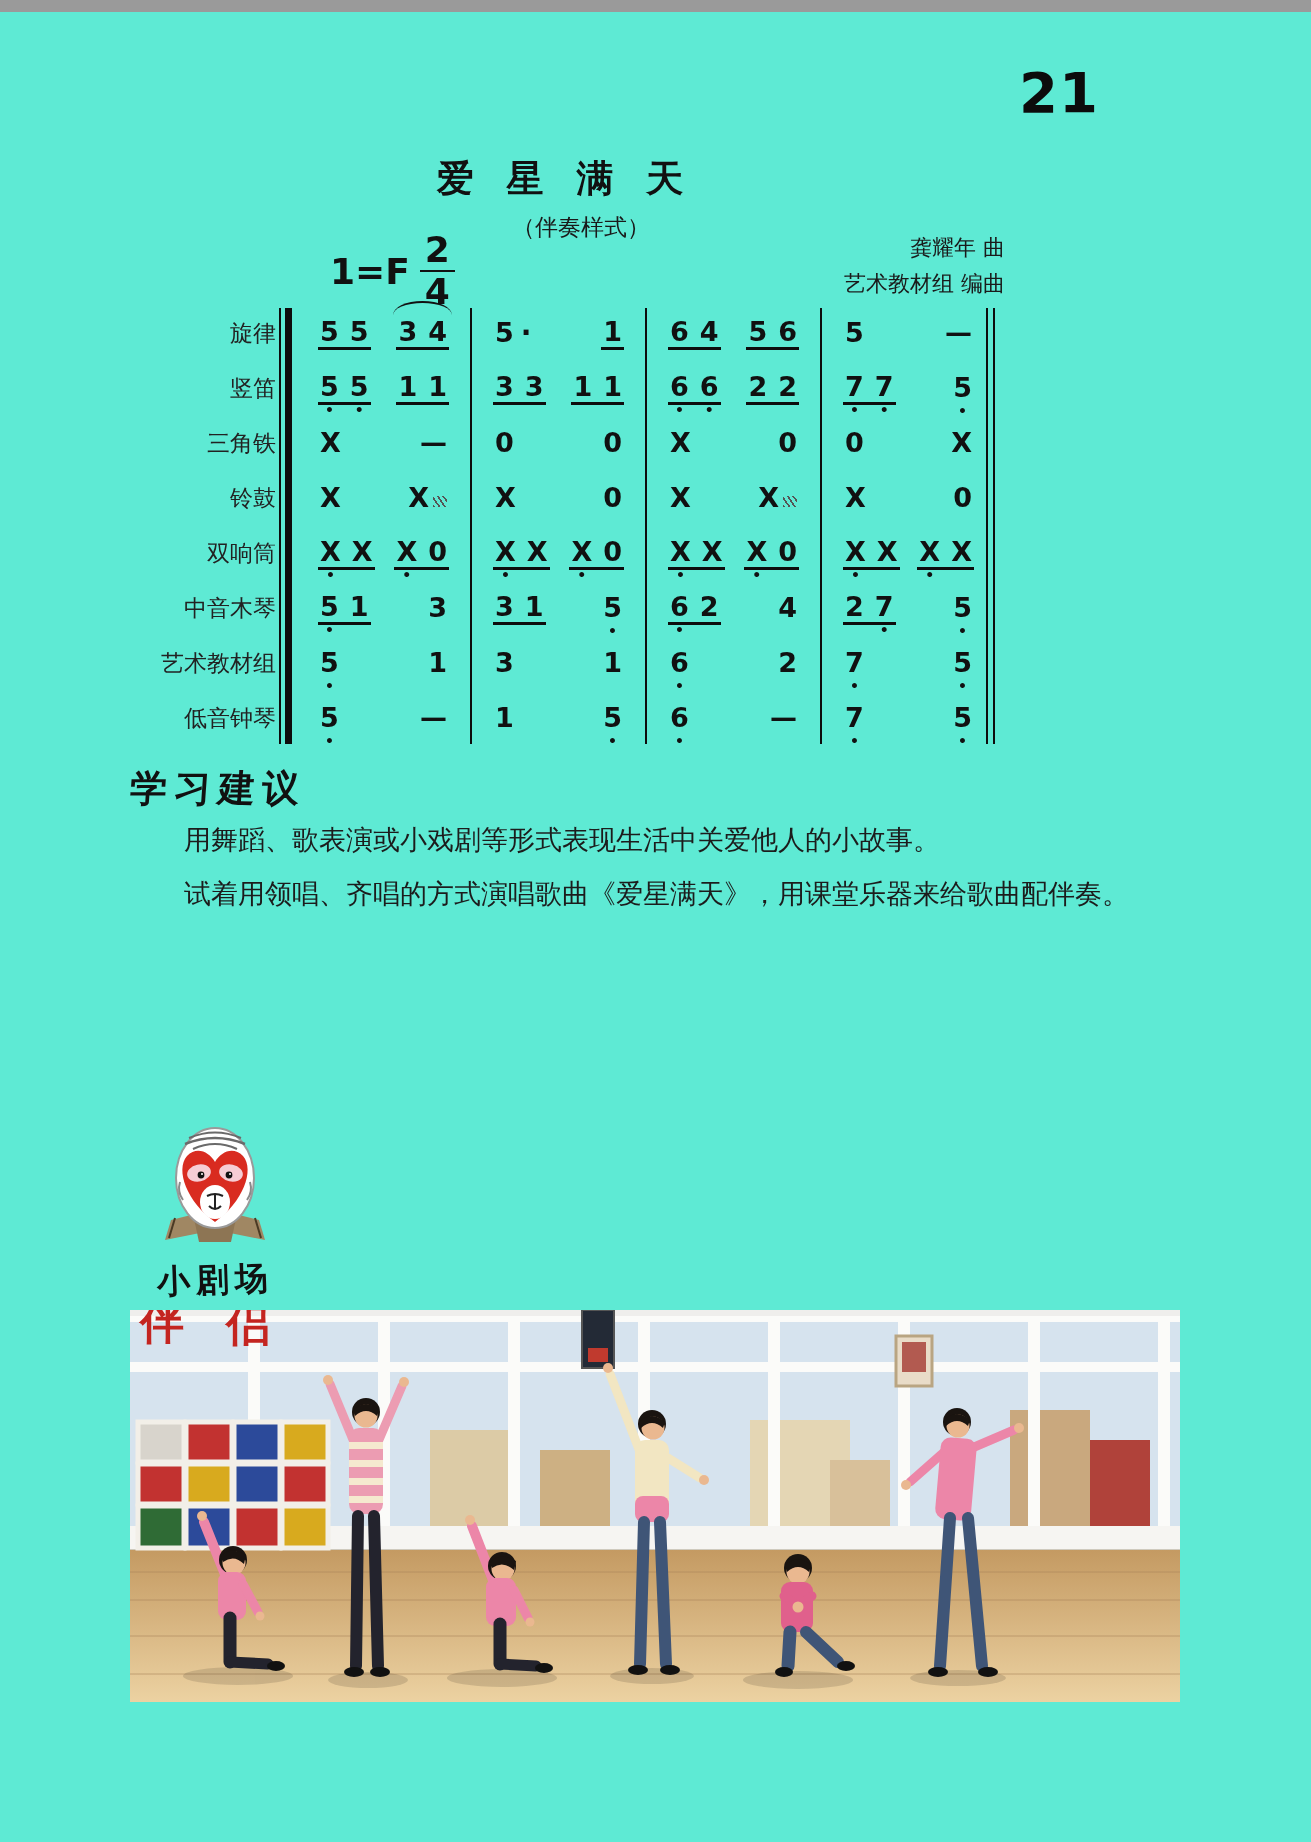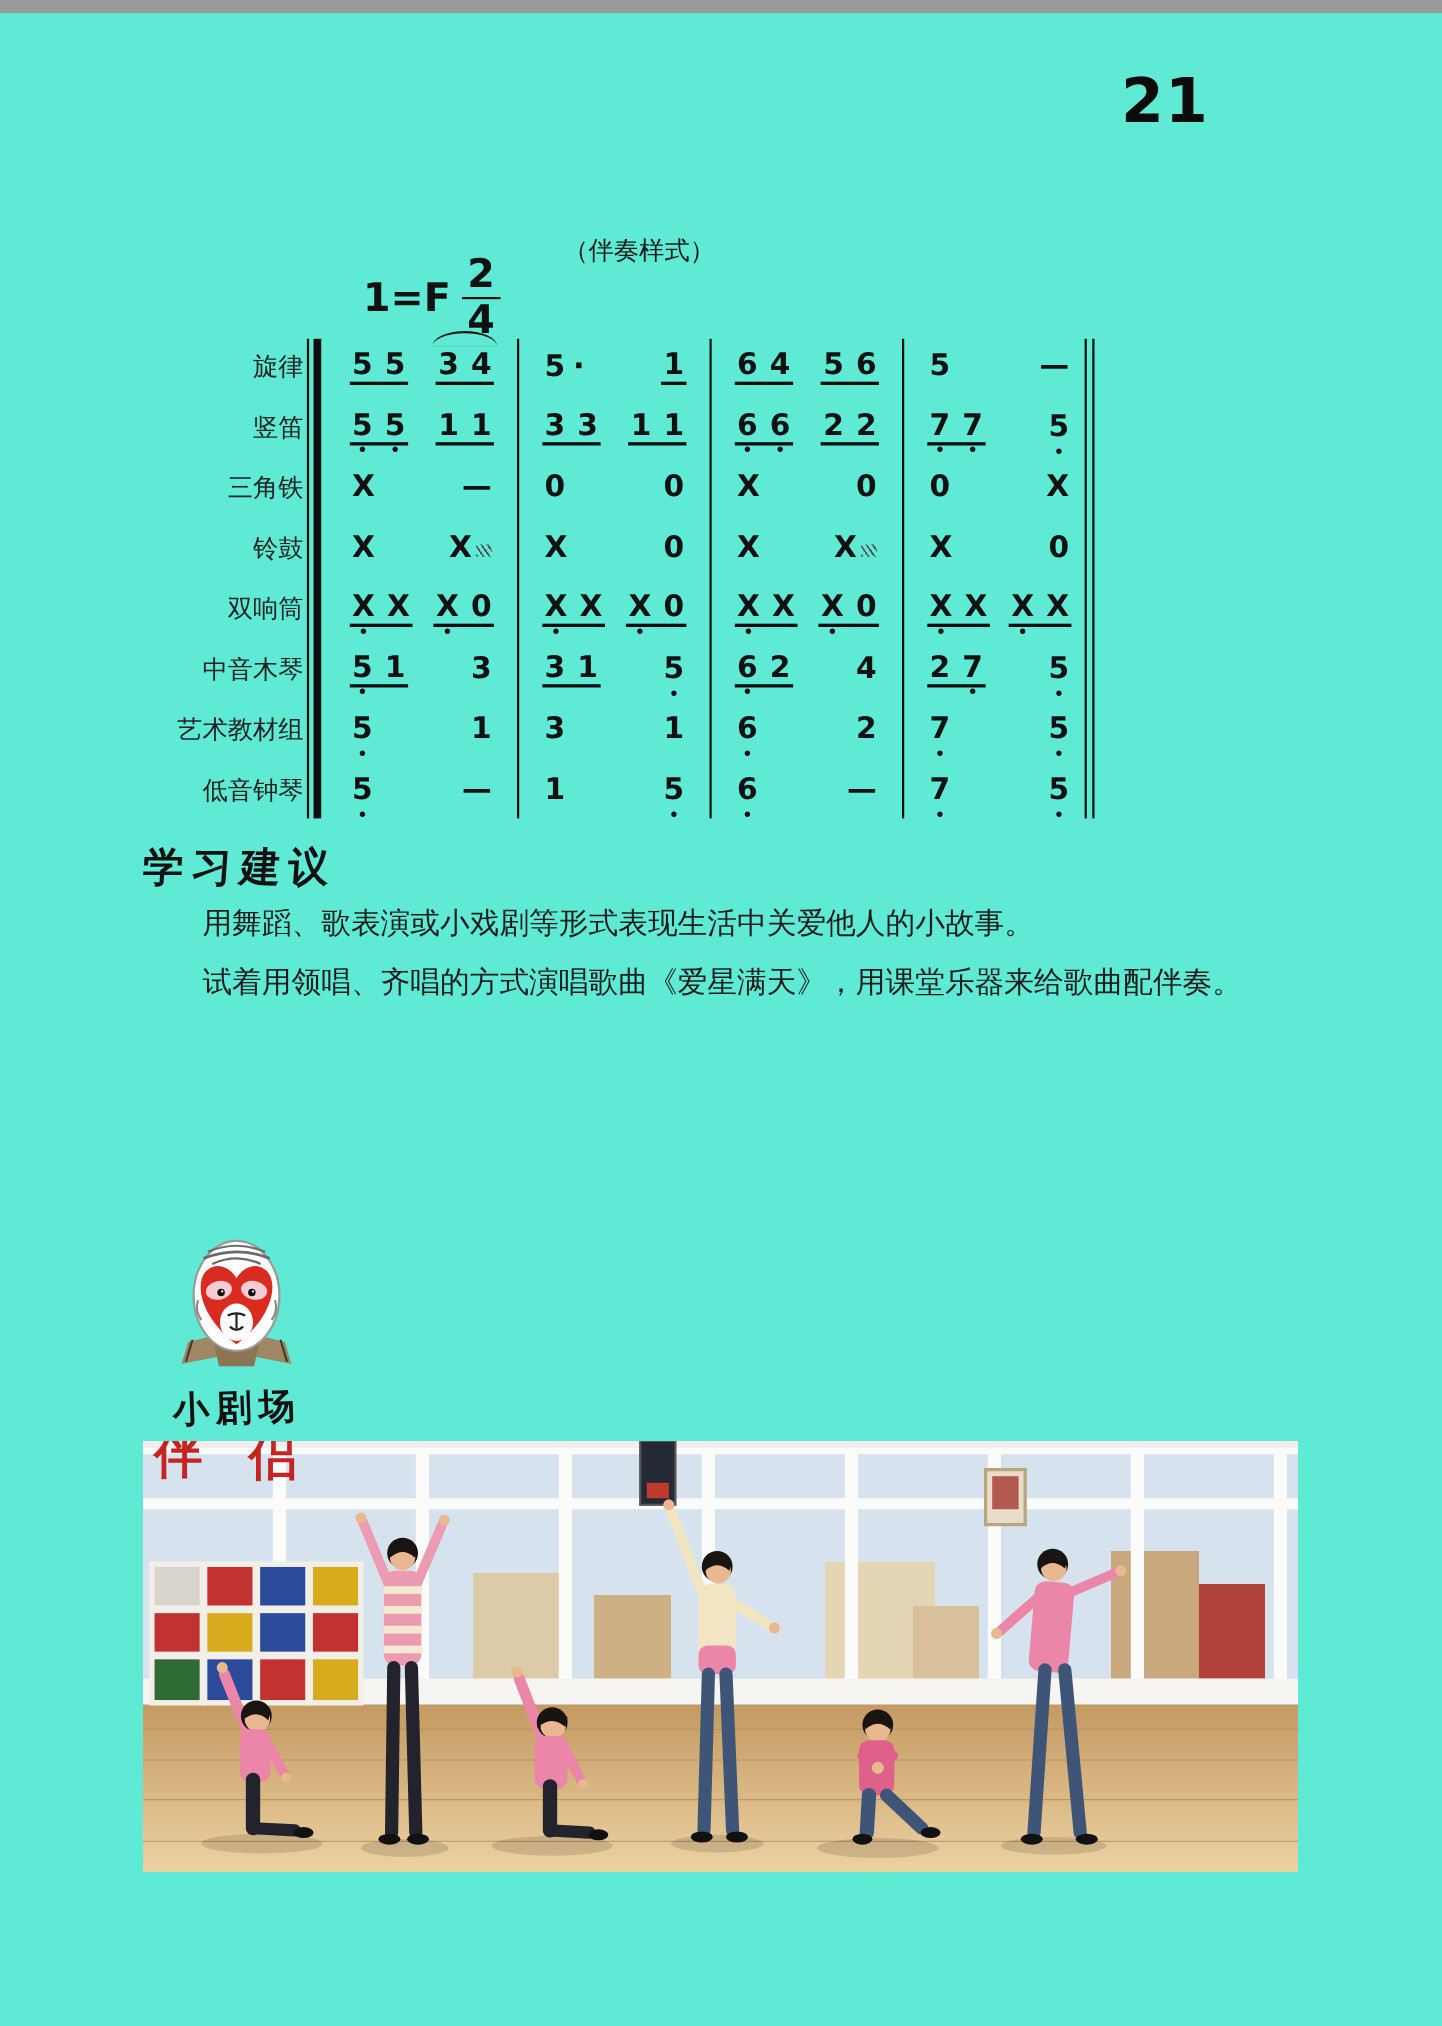--- a/index.html
+++ b/index.html
@@ -63,30 +63,35 @@
   
   .photo{position:absolute;top:1298px;left:130px;width:1050px;height:392px;overflow:hidden;}
 </style>
 </head>
 <body>
 
 <div id="page">
 
   <div class="pagenum">21</div>
 
+  <div class="title">爱 星 满 天</div>
   <div class="subtitle">（伴奏样式）</div>
 
   <div class="keysig">
     <span>1=F</span>
     <span class="frac">
       <span class="top">2</span>
       <span class="bot">4</span>
     </span>
   </div>
 
+  <div class="credits">
+    <div>龚耀年 曲</div>
+    <div>艺术教材组 编曲</div>
+  </div>
 
   <div class="system">
     <div>
         <div class="srow">
           <div class="slabel">旋律</div>
           <div class="smeasures">
             <div class="smeasure">
               <div class="sgroup ul">
                 <span class="snote">5</span>
                 <span class="snote">5</span>

